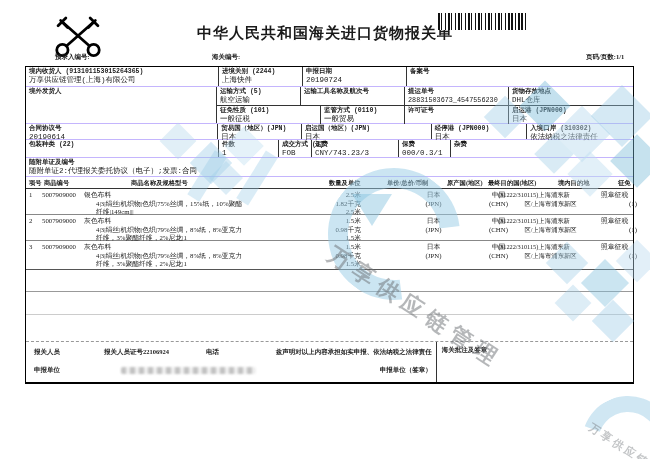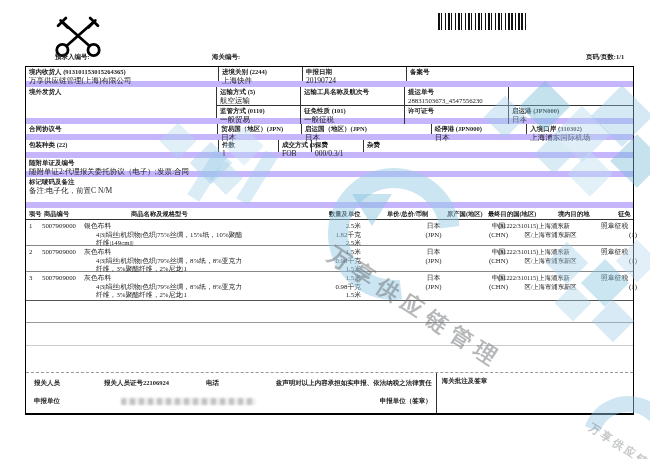--- a/index.html
+++ b/index.html
@@ -12,21 +12,21 @@
   .val { font-size:7.5px; line-height:9px; white-space:nowrap; }
   .title { position:absolute; left:0; top:24px; width:650px; text-align:center;
            font-size:15px; font-weight:bold; letter-spacing:1px; }
   .meta { position:absolute; font-size:6.5px; font-weight:bold; }
   .barcode { position:absolute; left:438px; top:13px; width:88px; height:17px;
     background:repeating-linear-gradient(90deg,#111 0 2px,#fff 2px 3px,#111 3px 4.5px,#fff 4.5px 7px,#111 7px 8px,#fff 8px 10px); }
   .logo { position:absolute; left:52px; top:14px; }
 
   .form { position:absolute; left:25px; top:66px; width:609px; z-index:2;
           border:1.5px solid #000; border-bottom-width:2px; background:transparent; }
-  .row { display:flex; border-bottom:6px solid #c4b5fd; }
+  .row { display:flex; border-bottom:1px solid #c4b5fd;font-family:Liberation Mono, monospace; }
   .cell { border-right:1px solid #333; padding:1px 0 0 3px; overflow:visible; }
   .cell.nb { border-right:none; }
   .stack2 { display:flex; flex-direction:column; width:416px;justify-content:space-between; }
   .subrow { display:flex; }
   .subrow.b { border-bottom:1px solid #333; }
 
   .ghead { position:relative; height:12px; border-bottom:1px solid #333; }
   .ghead span { position:absolute; top:2px; font-size:6.3px; font-weight:bold; white-space:nowrap; }
   .grow { position:relative; height:26px; border-bottom:1px solid #888; }
   .grow.last { height:29px; border-bottom:1px solid #555; }
@@ -65,20 +65,21 @@
         <line x1="17" y1="36" x2="50" y2="7"></line>
         <line x1="44" y1="4" x2="53" y2="13"></line>
         <line x1="48" y1="9" x2="42" y2="15"></line>
         <circle cx="48" cy="41" r="6.5"></circle>
         <line x1="43" y1="36" x2="10" y2="7"></line>
         <line x1="7" y1="13" x2="16" y2="4"></line>
         <line x1="12" y1="9" x2="18" y2="15"></line>
       </g>
     </svg>
   </div>
+  <div class="title">中华人民共和国海关进口货物报关单</div>
   <div class="barcode"></div>
   <div class="meta" style="left:55px;top:53px;">预录入编号:</div>
   <div class="meta" style="left:212px;top:53px;">海关编号:</div>
   <div class="meta" style="left:586px;top:53px;">页码/页数:1/1</div>
 
   <div class="form">
 
     <div class="row" style="height:20px;">
       <div class="cell" style="width:193px;">
         <div class="lbl"><span>境内收货人</span> <span>(913101153015264365)</span></div>
@@ -107,97 +108,100 @@
             <div class="lbl"><span>运输方式</span> <span>(5)</span></div>
             <div class="val">航空运输</div>
           </div>
           <div class="cell" style="width:104px;">
             <div class="lbl">运输工具名称及航次号</div>
           </div>
           <div class="cell" style="width:104px;">
             <div class="lbl">提运单号</div>
             <div class="val" style="font-size:6.8px;">28831503673_4547556230</div>
           </div>
+          <div class="cell nb" style="width:124px;">
+            <div class="lbl">货物存放地点</div>
+            <div class="val">DHL仓库</div>
+          </div>
         </div>
         <div class="subrow" style="height:18px;">
+          <div class="cell" style="width:104px;">
+            <div class="lbl"><span>征免性质</span> <span>(101)</span></div>
+            <div class="val">一般征税</div>
+          </div>
           <div class="cell" style="width:84px;">
             <div class="lbl"><span>监管方式</span> <span>(0110)</span></div>
             <div class="val">一般贸易</div>
           </div>
           <div class="cell" style="width:104px;">
-            <div class="lbl"><span>征免性质</span> <span>(101)</span></div>
-            <div class="val">一般征税</div>
-          </div>
-          <div class="cell" style="width:104px;">
             <div class="lbl">许可证号</div>
           </div>
           <div class="cell nb" style="width:124px;">
             <div class="lbl"><span>启运港</span> <span>(JPN000)</span></div>
             <div class="val">日本</div>
           </div>
         </div>
       </div>
     </div>
 
     <div class="row" style="height:16px;">
       <div class="cell" style="width:193px;">
         <div class="lbl">合同协议号</div>
+        <div class="val">20190614</div>
       </div>
       <div class="cell" style="width:84px;">
         <div class="lbl"><span>贸易国（地区）</span><span>(JPN)</span></div>
         <div class="val">日本</div>
       </div>
       <div class="cell" style="width:130px;">
         <div class="lbl"><span>启运国（地区）</span><span>(JPN)</span></div>
         <div class="val">日本</div>
       </div>
       <div class="cell" style="width:96px;">
         <div class="lbl"><span>经停港</span> <span>(JPN000)</span></div>
         <div class="val">日本</div>
       </div>
       <div class="cell nb" style="width:106px;">
         <div class="lbl"><span>入境口岸</span> <span>(310302)</span></div>
-        <div class="val">上海浦东国际机场</div>
+        <div class="val">依法纳税之法律责任</div>
       </div>
     </div>
 
     <div class="row" style="height:18px;">
       <div class="cell" style="width:193px;">
         <div class="lbl"><span>包装种类</span> <span>(22)</span></div>
       </div>
       <div class="cell" style="width:60px;">
         <div class="lbl">件数</div>
         <div class="val">1</div>
       </div>
       <div class="cell" style="width:33px;">
         <div class="lbl"><span>成交方式</span> <span>(3)</span></div>
         <div class="val">FOB</div>
+      </div>
+      <div class="cell" style="width:87px;">
+        <div class="lbl">运费</div>
+        <div class="val">CNY/743.23/3</div>
       </div>
       <div class="cell" style="width:52px;">
         <div class="lbl">保费</div>
         <div class="val">000/0.3/1</div>
       </div>
       <div class="cell nb" style="width:12px;">
         <div class="lbl">杂费</div>
       </div>
     </div>
 
     <div class="row" style="height:19px;">
       <div class="cell nb" style="width:609px;">
         <div class="lbl">随附单证及编号</div>
         <div class="val">随附单证2:代理报关委托协议（电子）;发票:合同</div>
       </div>
     </div>
 
-    <div class="row" style="height:31px;">
-      <div class="cell nb" style="width:609px;">
-        <div class="lbl">标记唛码及备注</div>
-        <div class="val">备注:电子化，前置C N/M</div>
-      </div>
-    </div>
 
     <div class="ghead">
       <span style="left:3px;">项号</span>
       <span style="left:18px;">商品编号</span>
       <span style="left:105px;">商品名称及规格型号</span>
       <span style="left:303px;">数量及单位</span>
       <span style="left:361px;">单价/总价/币制</span>
       <span style="left:421px;">原产国(地区)</span>
       <span style="left:462px;">最终目的国(地区)</span>
       <span style="left:532px;">境内目的地</span>

